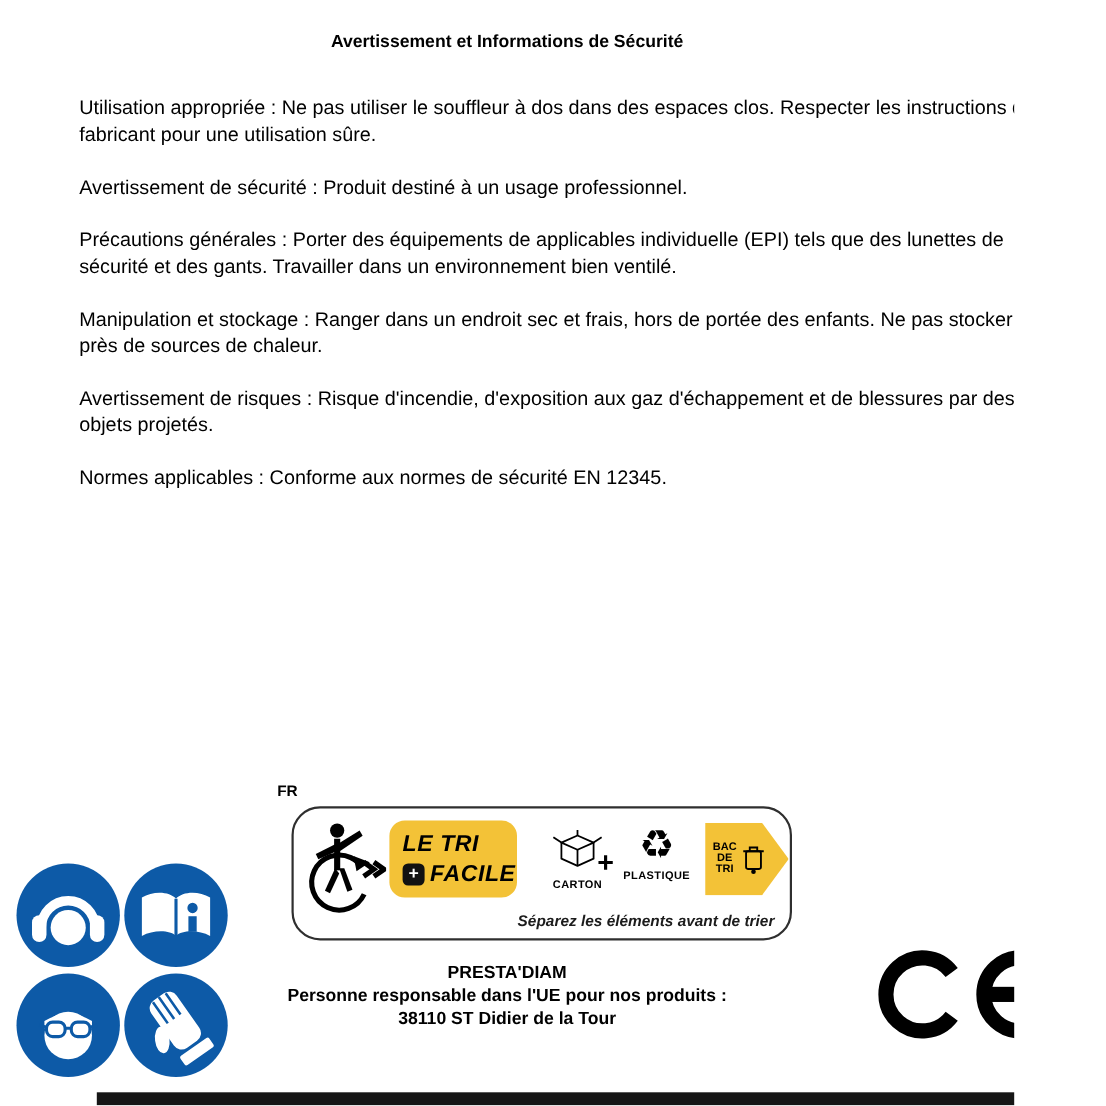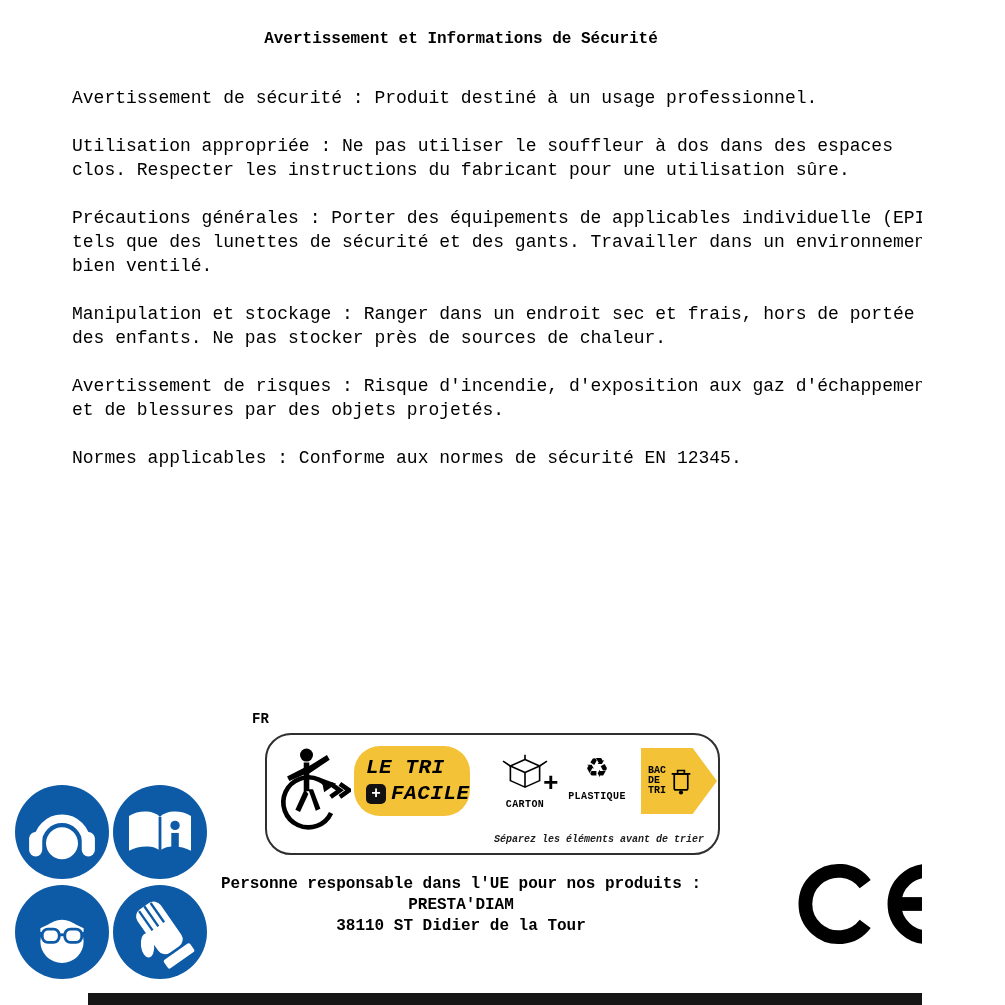--- a/index.html
+++ b/index.html
@@ -1,21 +1,21 @@
 <!DOCTYPE html>
 <html><head>
 <meta charset="utf-8">
 <style>
   html, body { margin: 0; padding: 0; background: #ffffff; }
   .canvas {
     position: relative;
     width: 922px;
     height: 1005px;
     background: #ffffff;
-    font-family: Liberation Mono, monospace;
+    font-family: Liberation Sans, sans-serif;
     color: #000;
     overflow: hidden;
   }
   .title {
     position: absolute;
     top: 30px; left: 0;
     width: 100%;
     text-align: center;
     font-size: 16px;
     font-weight: bold;
@@ -57,21 +57,21 @@
     border-radius: 26px;
     background: #fff;
     box-sizing: border-box;
   }
   .triman { position: absolute; left: 8px; top: 7px; }
   .tri-badge {
     position: absolute;
     left: 87px; top: 11px;
     width: 116px; height: 70px;
     background: #f3c237;
-    border-radius: 26px;
+    border-radius: 14px;
     padding: 10px 0 0 12px;
     box-sizing: border-box;
     font-style: italic;
     font-weight: bold;
   }
   .tri-line1 { font-size: 21px; letter-spacing: .5px; }
   .tri-line2 { display: flex; align-items: center; gap: 5px; margin-top: 3px; }
   .plus-box {
     width: 20px; height: 20px;
     background: #111; color: #fff;
@@ -94,25 +94,25 @@
   .bac-arrow {
     position: absolute;
     left: 374px; top: 13px;
     width: 76px; height: 66px;
     background: #f3c237;
     clip-path: polygon(0 0, 68% 0, 100% 50%, 68% 100%, 0 100%);
     display: flex; align-items: center; gap: 4px;
     padding-left: 7px;
     box-sizing: border-box;
   }
-  .bac-text { font-size: 10px; line-height: 10px; font-weight: bold; text-align: left; }
+  .bac-text { font-size: 10px; line-height: 10px; font-weight: bold; text-align: center; }
   .caption {
     position: absolute;
     right: 14px; bottom: 8px;
-    font-size: 10px;
+    font-size: 14px;
     font-weight: bold;
     font-style: italic;
     color: #1c1c1c;
   }
 
   
   .responsible {
     position: absolute;
     top: 874px; left: 0;
     width: 100%;
@@ -132,22 +132,22 @@
   }
 </style>
 </head>
 <body>
 
 <div class="canvas">
 
   <div class="title">Avertissement et Informations de Sécurité</div>
 
   <div class="body-text">
+    <p>Utilisation appropriée : Ne pas utiliser le souffleur à dos dans des espaces clos. Respecter les instructions du fabricant pour une utilisation sûre.</p>
     <p>Avertissement de sécurité : Produit destiné à un usage professionnel.</p>
-    <p>Utilisation appropriée : Ne pas utiliser le souffleur à dos dans des espaces clos. Respecter les instructions du fabricant pour une utilisation sûre.</p>
     <p>Précautions générales : Porter des équipements de applicables individuelle (EPI) tels que des lunettes de sécurité et des gants. Travailler dans un environnement bien ventilé.</p>
     <p>Manipulation et stockage : Ranger dans un endroit sec et frais, hors de portée des enfants. Ne pas stocker près de sources de chaleur.</p>
     <p>Avertissement de risques : Risque d'incendie, d'exposition aux gaz d'échappement et de blessures par des objets projetés.</p>
     <p>Normes applicables : Conforme aux normes de sécurité EN 12345.</p>
   </div>
 
   <div class="icon-circle icon-ear">
     <svg viewBox="0 0 100 100">
       <path d="M24 62 A 26 26 0 0 1 76 62" fill="none" stroke="#fff" stroke-width="9"></path>
       <circle cx="50" cy="62" r="17" fill="#fff"></circle>
@@ -236,22 +236,22 @@
         <path d="M2 8 L24 8"></path>
         <path d="M9 8 L9 4 L17 4 L17 8"></path>
         <circle cx="13" cy="30" r="2.5" fill="#000" stroke="none"></circle>
       </svg>
     </div>
 
     <div class="caption">Séparez les éléments avant de trier</div>
   </div>
 
   <div class="responsible">
+    <div>PRESTA'DIAM</div>
     <div>Personne responsable dans l'UE pour nos produits :</div>
-    <div>PRESTA'DIAM</div>
     <div>38110 ST Didier de la Tour</div>
   </div>
 
   <svg class="ce-mark" viewBox="0 0 210 100" width="170" height="96" aria-label="CE">
     <path d="M83 74.5 A 41 41 0 1 1 83 25.5" fill="none" stroke="#000" stroke-width="17"></path>
     <path d="M193 74.5 A 41 41 0 1 1 193 25.5" fill="none" stroke="#000" stroke-width="17"></path>
     <rect x="120" y="41.5" width="62" height="17" fill="#000"></rect>
   </svg>
 
   <div class="bottom-strip"></div>

